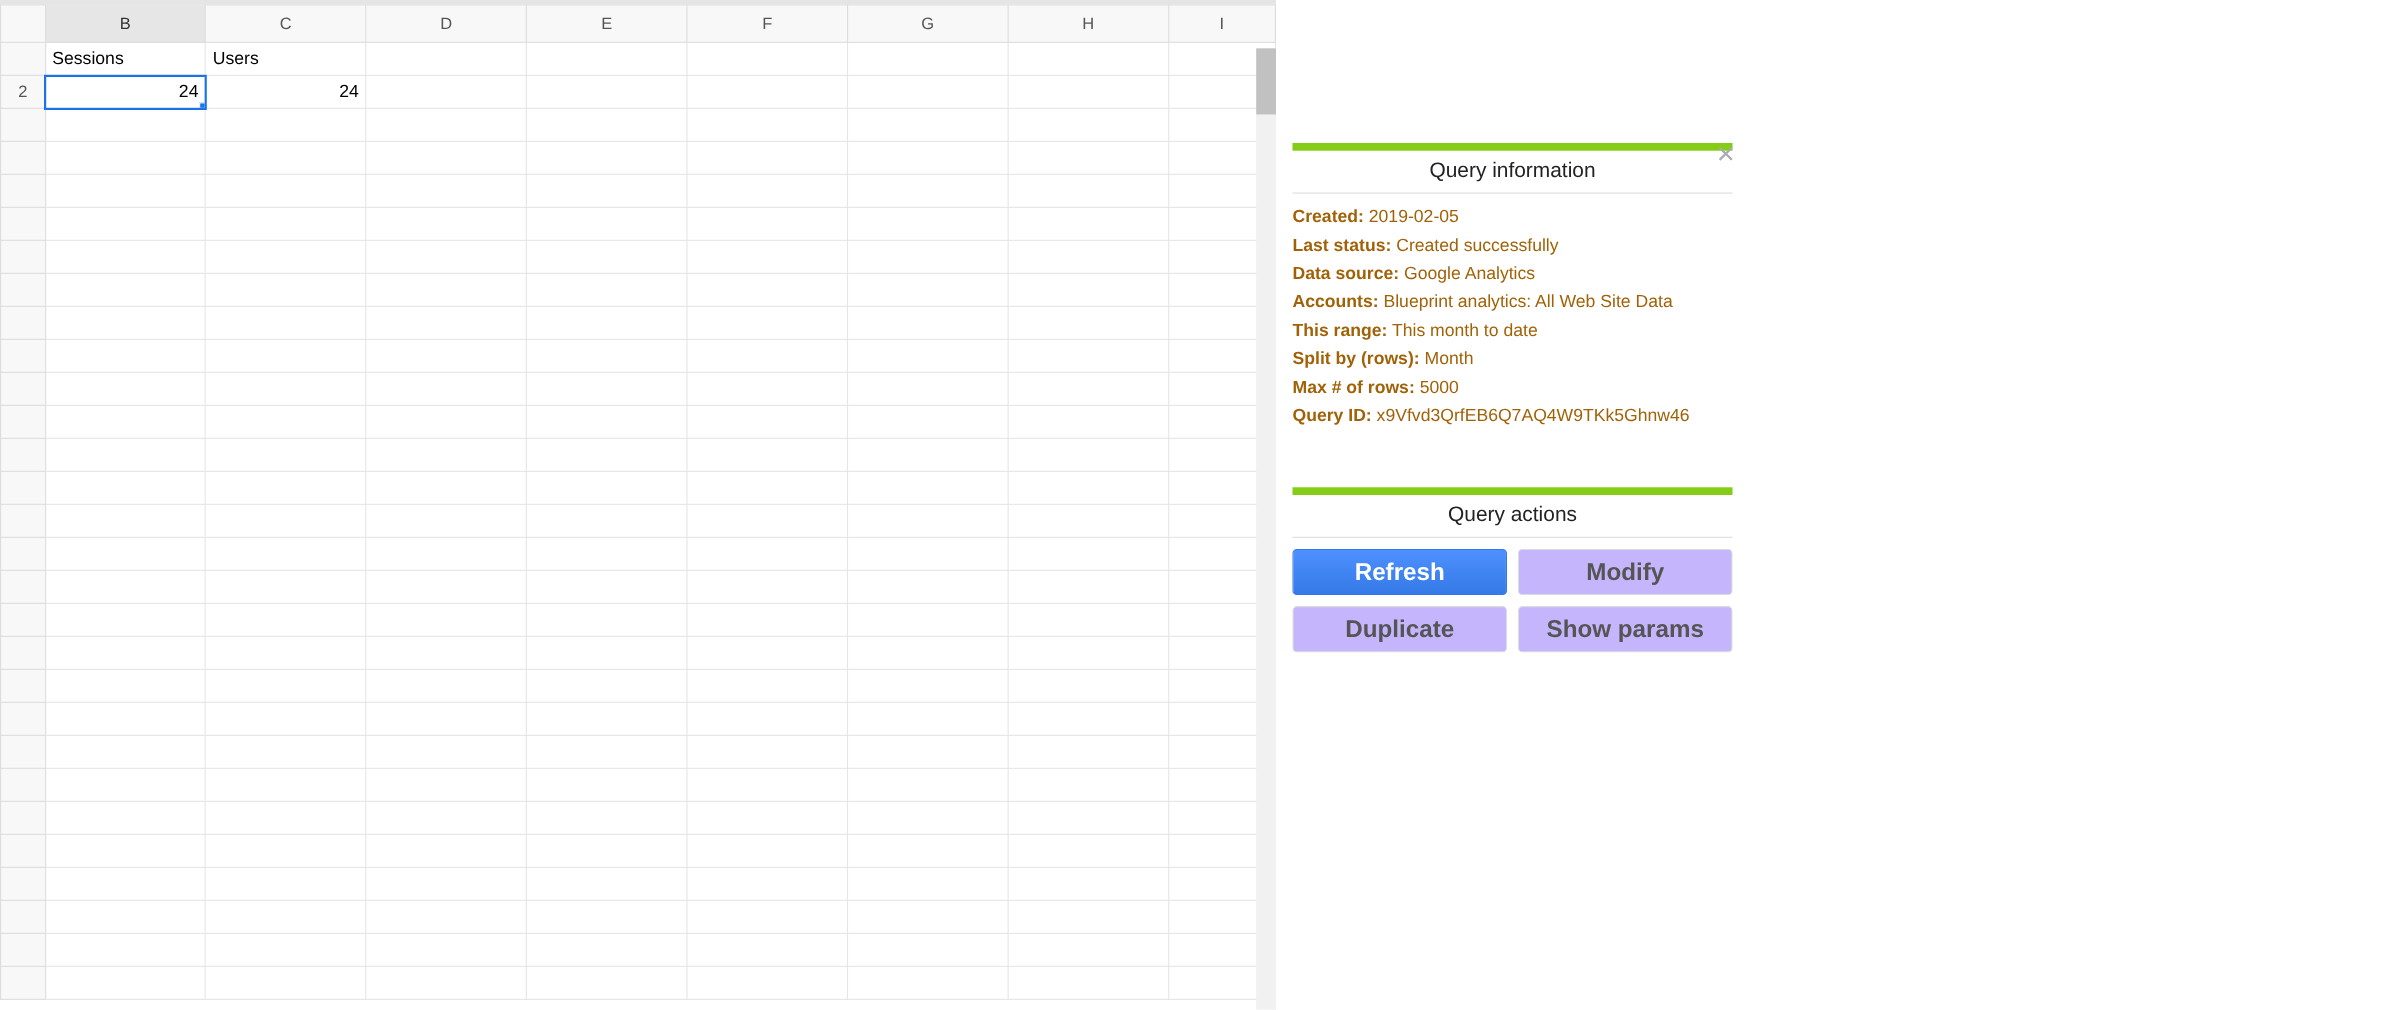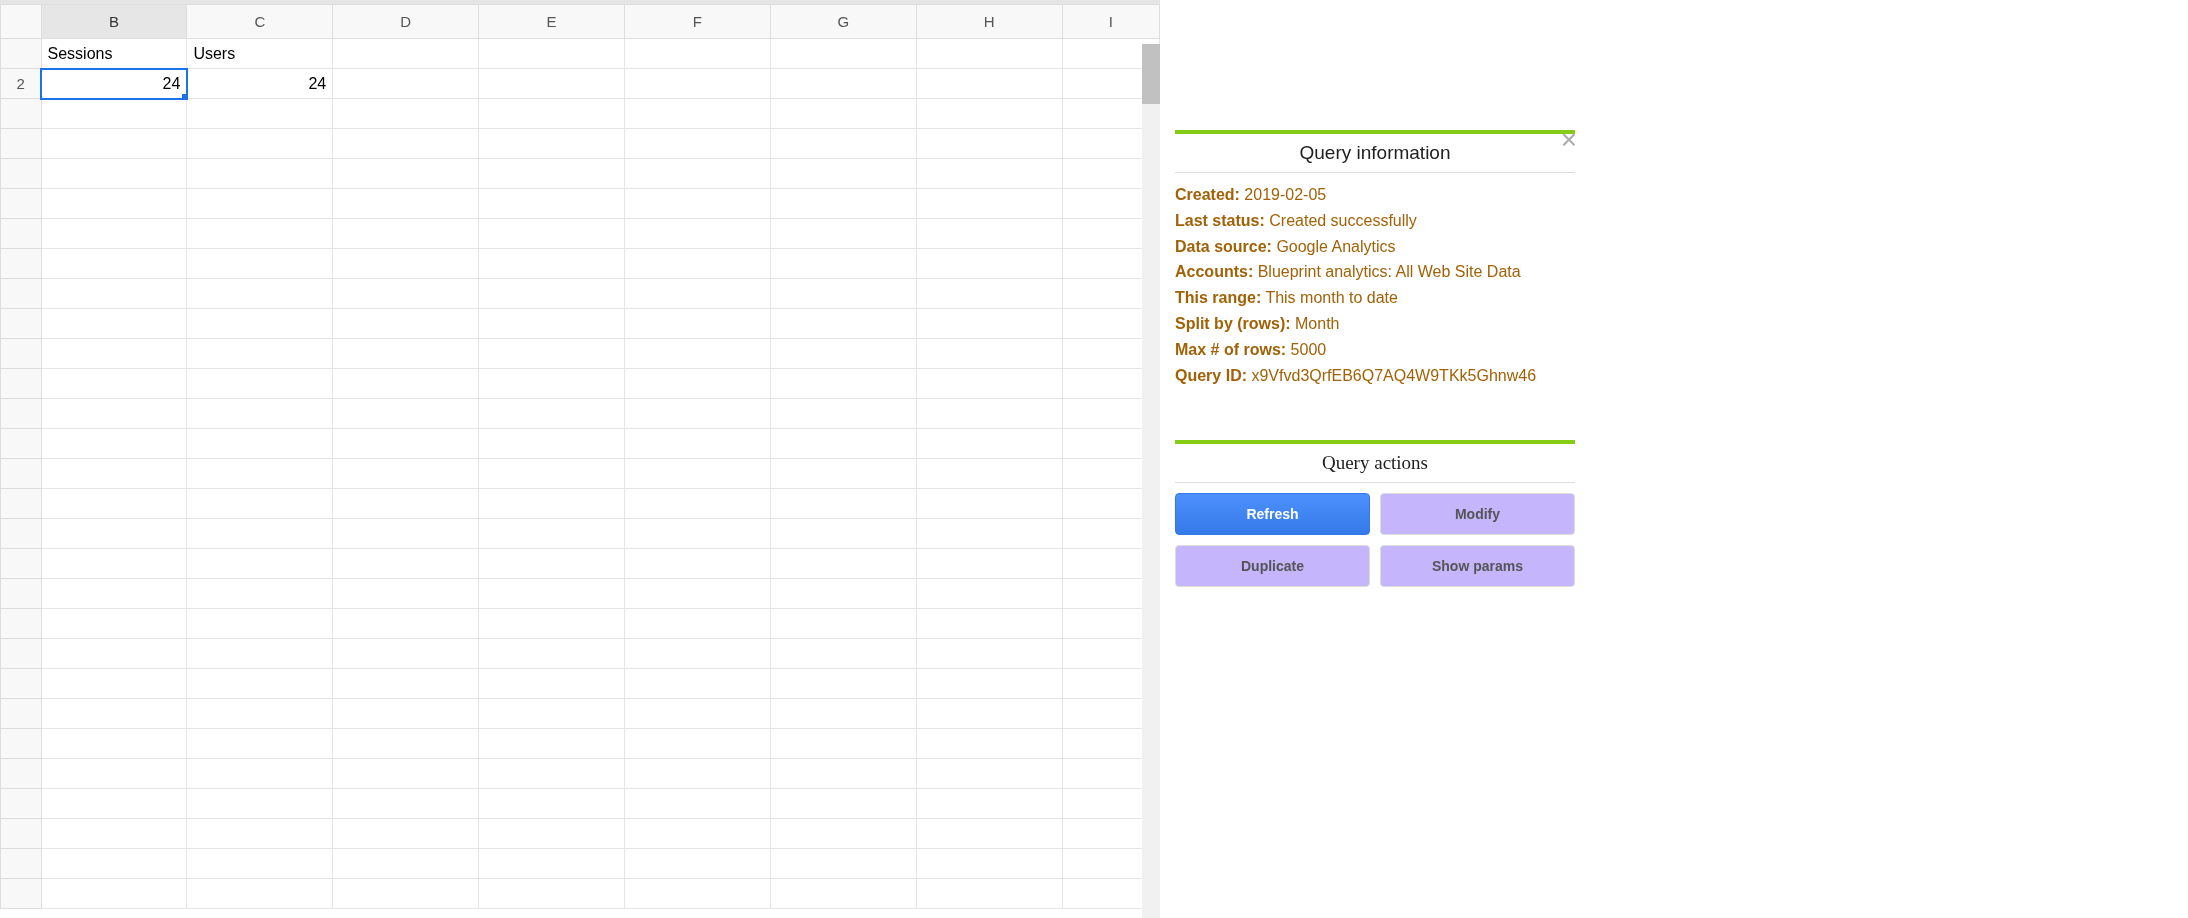--- a/index.html
+++ b/index.html
@@ -127,49 +127,48 @@
       color: #222;
       line-height: 1.45;
       padding-right: 22px;
       margin-bottom: 48px;
     }
     .section-head {
       font-size: 19px;
       font-weight: 400;
       color: #222;
       text-align: center;
-      border-top: 4px solid #84cc16;
+      border-top: 7px solid #84cc16;
       border-bottom: 1px solid #ddd;
       padding: 8px 0;
       margin-bottom: 10px;
     }
     .info-list {
       font-size: 16px;
       color: #a16207;
       line-height: 1.55;
     }
     .info-list .row { margin-bottom: 1px; }
     .info-list b { font-weight: 700; }
 
     .actions-head {
       margin-top: 52px;
-      font-family: Liberation Serif, serif;
     }
     .btn-row {
       display: flex;
       gap: 10px;
       margin-top: 10px;
     }
     .btn {
       flex: 1 1 0;
       height: 42px;
       display: flex;
       align-items: center;
       justify-content: center;
-      font-size: 14px;
+      font-size: 22px;
       font-weight: 700;
       border-radius: 4px;
       cursor: pointer;
       user-select: none;
     }
     .btn.primary {
       background: #4d90fe;
       background: linear-gradient(#4d90fe, #357ae8);
       color: #fff;
       border: 1px solid #3079ed;

